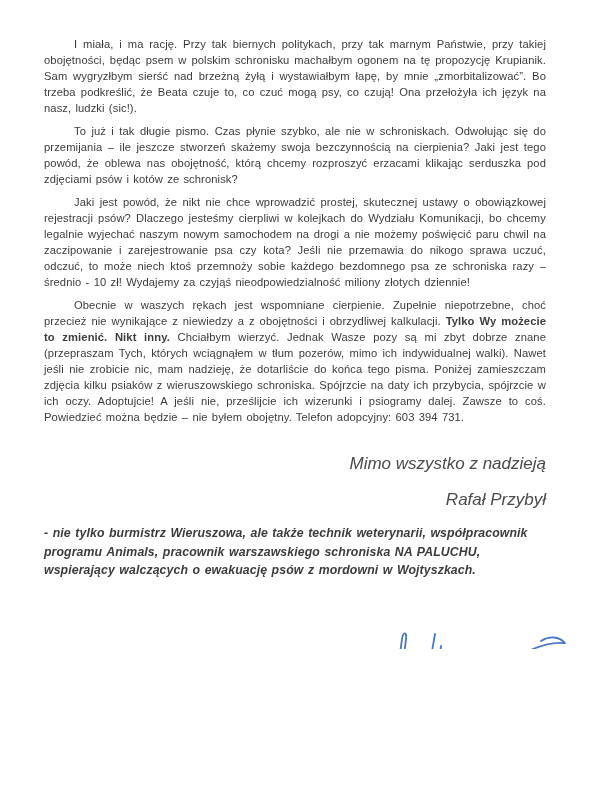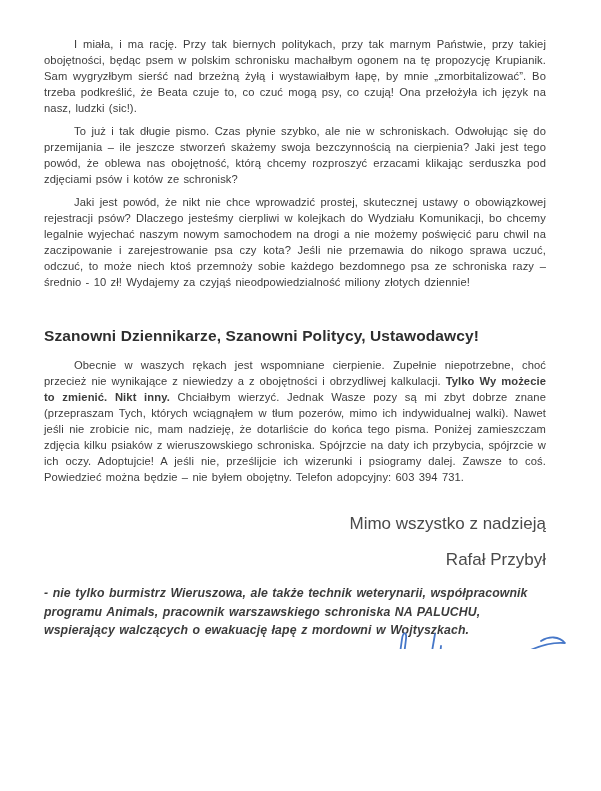--- a/index.html
+++ b/index.html
@@ -25,20 +25,21 @@
   }
   .heading{
     margin:36px 0 11px 0;
     font-size:15.5px;
     line-height:20px;
     font-weight:bold;
     letter-spacing:0.1px;
   }
   .closing{
     text-align:right;
+    font-style:italic;
     font-size:17px;
     line-height:22px;
     margin-top:28px;
     color:#4a4a4a;
   }
   .closing.name{margin-top:14px;}
   .footnote{
     margin-top:13px;
     font-size:12.3px;
     line-height:18.5px;
@@ -69,28 +70,27 @@
 <body>
 
 <div class="sheet">
 
   <div class="content" style="color: rgb(60, 60, 60);">
 
     <p class="para">I miała, i ma rację. Przy tak biernych politykach, przy tak marnym Państwie, przy takiej obojętności, będąc psem w polskim schronisku machałbym ogonem na tę propozycję Krupianik. Sam wygryzłbym sierść nad brzeżną żyłą i wystawiałbym łapę, by mnie „zmorbitalizować”. Bo trzeba podkreślić, że Beata czuje to, co czuć mogą psy, co czują! Ona przełożyła ich język na nasz, ludzki (sic!).</p>
     <p class="para">To już i tak długie pismo. Czas płynie szybko, ale nie w schroniskach. Odwołując się do przemijania – ile jeszcze stworzeń skażemy swoja bezczynnością na cierpienia? Jaki jest tego powód, że oblewa nas obojętność, którą chcemy rozproszyć erzacami klikając serduszka pod zdjęciami psów i kotów ze schronisk?</p>
     <p class="para">Jaki jest powód, że nikt nie chce wprowadzić prostej, skutecznej ustawy o obowiązkowej rejestracji psów? Dlaczego jesteśmy cierpliwi w kolejkach do Wydziału Komunikacji, bo chcemy legalnie wyjechać naszym nowym samochodem na drogi a nie możemy poświęcić paru chwil na zaczipowanie i zarejestrowanie psa czy kota? Jeśli nie przemawia do nikogo sprawa uczuć, odczuć, to może niech ktoś przemnoży sobie każdego bezdomnego psa ze schroniska razy – średnio - 10 zł! Wydajemy za czyjąś nieodpowiedzialność miliony złotych dziennie!</p>
 
-    <div class="heading" style="color: rgb(46, 46, 46);">Szanowni Dziennikarze, Szanowni Politycy, Ustawodawcy!</div>
 
     <p class="para"><span>Obecnie w waszych rękach jest wspomniane cierpienie. Zupełnie niepotrzebne, choć przecież nie wynikające z niewiedzy a z obojętności i obrzydliwej kalkulacji. </span><b>Tylko Wy możecie to zmienić. Nikt inny.</b><span> Chciałbym wierzyć. Jednak Wasze pozy są mi zbyt dobrze znane (przepraszam Tych, których wciągnąłem w tłum pozerów, mimo ich indywidualnej walki). Nawet jeśli nie zrobicie nic, mam nadzieję, że dotarliście do końca tego pisma. Poniżej zamieszczam zdjęcia kilku psiaków z wieruszowskiego schroniska. Spójrzcie na daty ich przybycia, spójrzcie w ich oczy. Adoptujcie! A jeśli nie, prześlijcie ich wizerunki i psiogramy dalej. Zawsze to coś. Powiedzieć można będzie – nie byłem obojętny. Telefon adopcyjny: 603 394 731.</span></p>
 
     <div class="closing">Mimo wszystko z nadzieją</div>
     <div class="closing name">Rafał Przybył</div>
 
-    <p class="para footnote">- nie tylko burmistrz Wieruszowa, ale także technik weterynarii, współpracownik programu Animals, pracownik warszawskiego schroniska NA PALUCHU, wspierający walczących o ewakuację łapę z mordowni w Wojtyszkach.</p>
+    <p class="para footnote">- nie tylko burmistrz Wieruszowa, ale także technik weterynarii, współpracownik programu Animals, pracownik warszawskiego schroniska NA PALUCHU, wspierający walczących o ewakuację psów z mordowni w Wojtyszkach.</p>
 
   </div>
 
   <div class="signature-block">
 
     <div class="stamp-line stamp-1" style="color: rgb(239, 99, 121);">BURMISTRZ</div>
     <div class="stamp-line stamp-2" style="color: rgb(239, 99, 121);">Rafał Przybył</div>
 
     <svg class="ink" width="215" height="165" viewBox="0 0 215 165" fill="none" stroke-linecap="round" stroke-linejoin="round" stroke-width="1.8">
 

